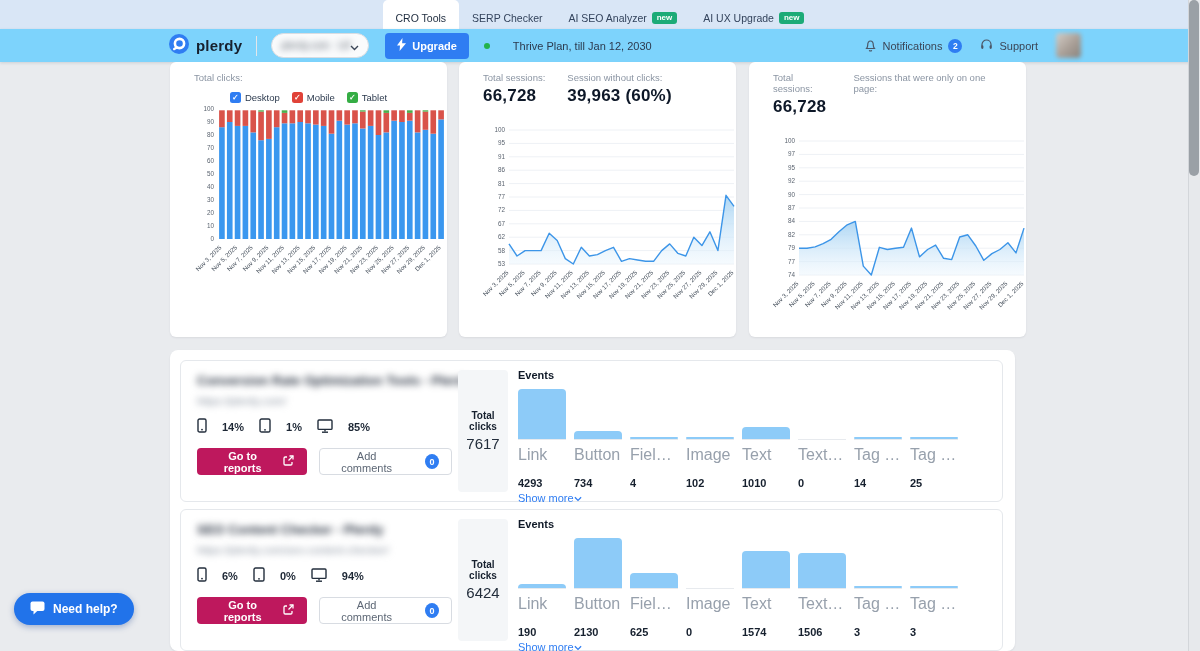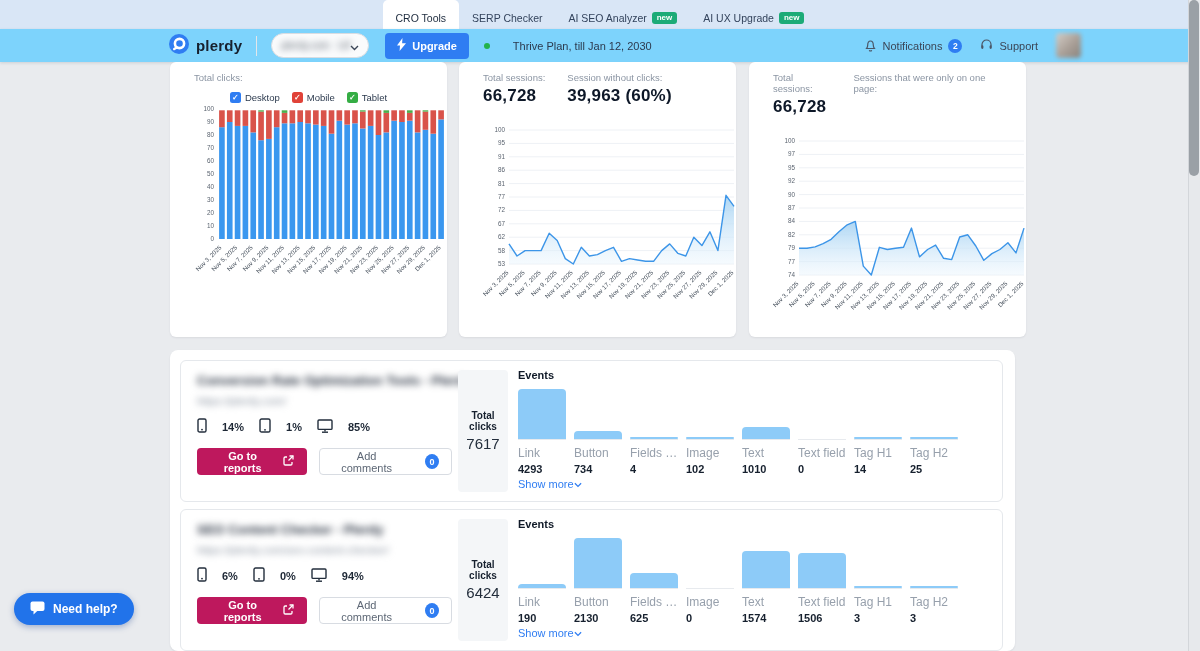--- a/index.html
+++ b/index.html
@@ -54,22 +54,22 @@
   .cbadge{width:15px;height:15px;border-radius:50%;background:#2f7df2;color:#fff;font-size:9px;font-weight:bold;display:flex;align-items:center;justify-content:center}
   .tc-panel{position:absolute;left:277px;top:9px;width:50px;height:122px;background:#f4f6f8;border-radius:4px;display:flex;flex-direction:column;justify-content:center;align-items:center;gap:3px;text-align:center}
   .tc-label{font-size:10px;font-weight:bold;color:#16202e}
   .tc-value{font-size:15px;color:#232e3c}
   .events{position:absolute;left:337px;top:8px;right:14px}
   .events-title{font-size:11px;font-weight:bold;color:#101a28}
   .evt-row{display:flex;gap:8px;margin-top:7px}
   .evt-col{width:48px;flex:none}
   .evt-bar-area{height:52px;display:flex;align-items:flex-end;border-bottom:1px solid #e7eaee}
   .evt-bar{width:100%;background:#8dcbf8;border-radius:4px 4px 0 0}
-  .evt-label{margin-top:6px;font-size:12px;color:#97a0ac;white-space:nowrap;overflow:hidden;text-overflow:ellipsis}
-  .evt-value{margin-top:3px;font-size:11px;font-weight:bold;color:#16202e}
+  .evt-label{margin-top:6px;font-size:16px;color:#97a0ac;white-space:nowrap;overflow:hidden;text-overflow:ellipsis}
+  .evt-value{margin-top:13px;font-size:11px;font-weight:bold;color:#16202e}
   .show-more{display:flex;align-items:flex-start;margin-top:3px;font-size:11px;color:#2f7df2;width:fit-content;cursor:pointer}
 
   .need-help{position:absolute;left:14px;top:593px;height:32px;background:#2173ea;border:none;border-radius:16px;color:#fff;font-size:12px;font-weight:bold;display:flex;align-items:center;gap:8px;padding:0 16px;box-shadow:0 2px 6px rgba(20,60,140,.35);cursor:pointer}
 
   .sb-track{position:absolute;top:0;right:0;width:12px;height:651px;background:#e7e9ec;border-left:1px solid #d3d6da}
   .sb-thumb{position:absolute;top:0;right:1px;width:10px;height:176px;background:#9aa0a6;border-radius:5px}
 </style>
 </head>
 <body>
 

